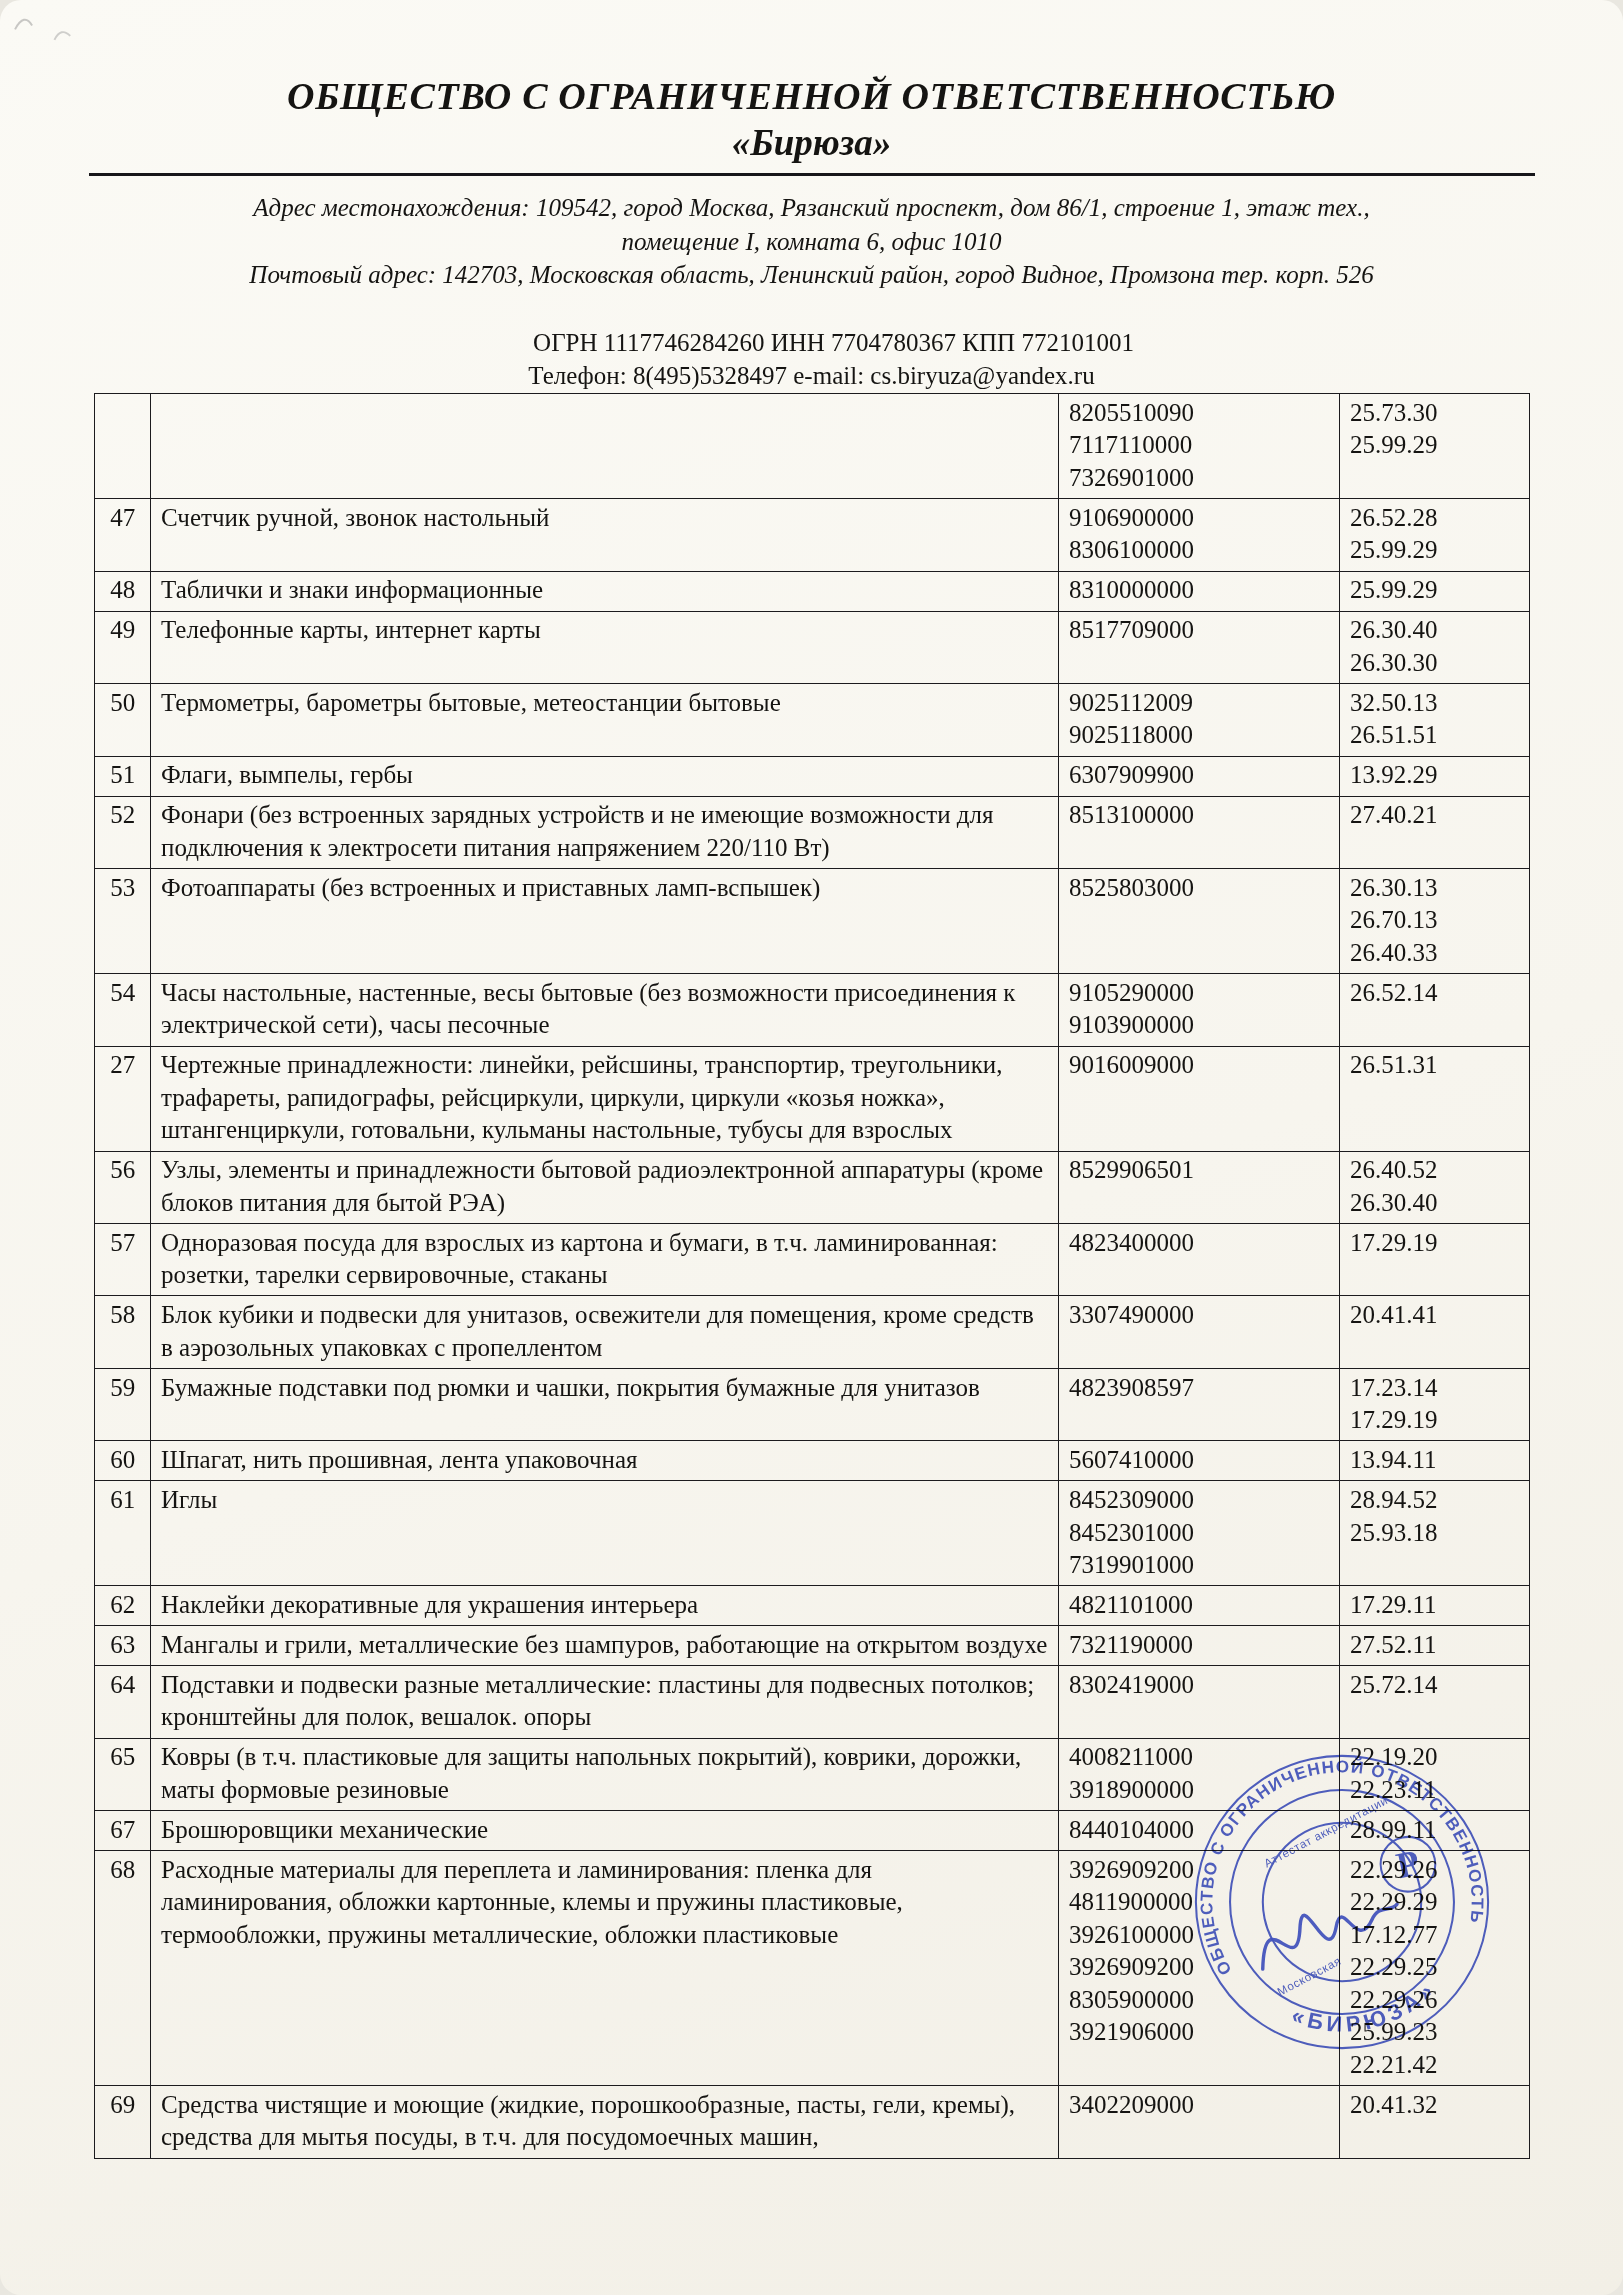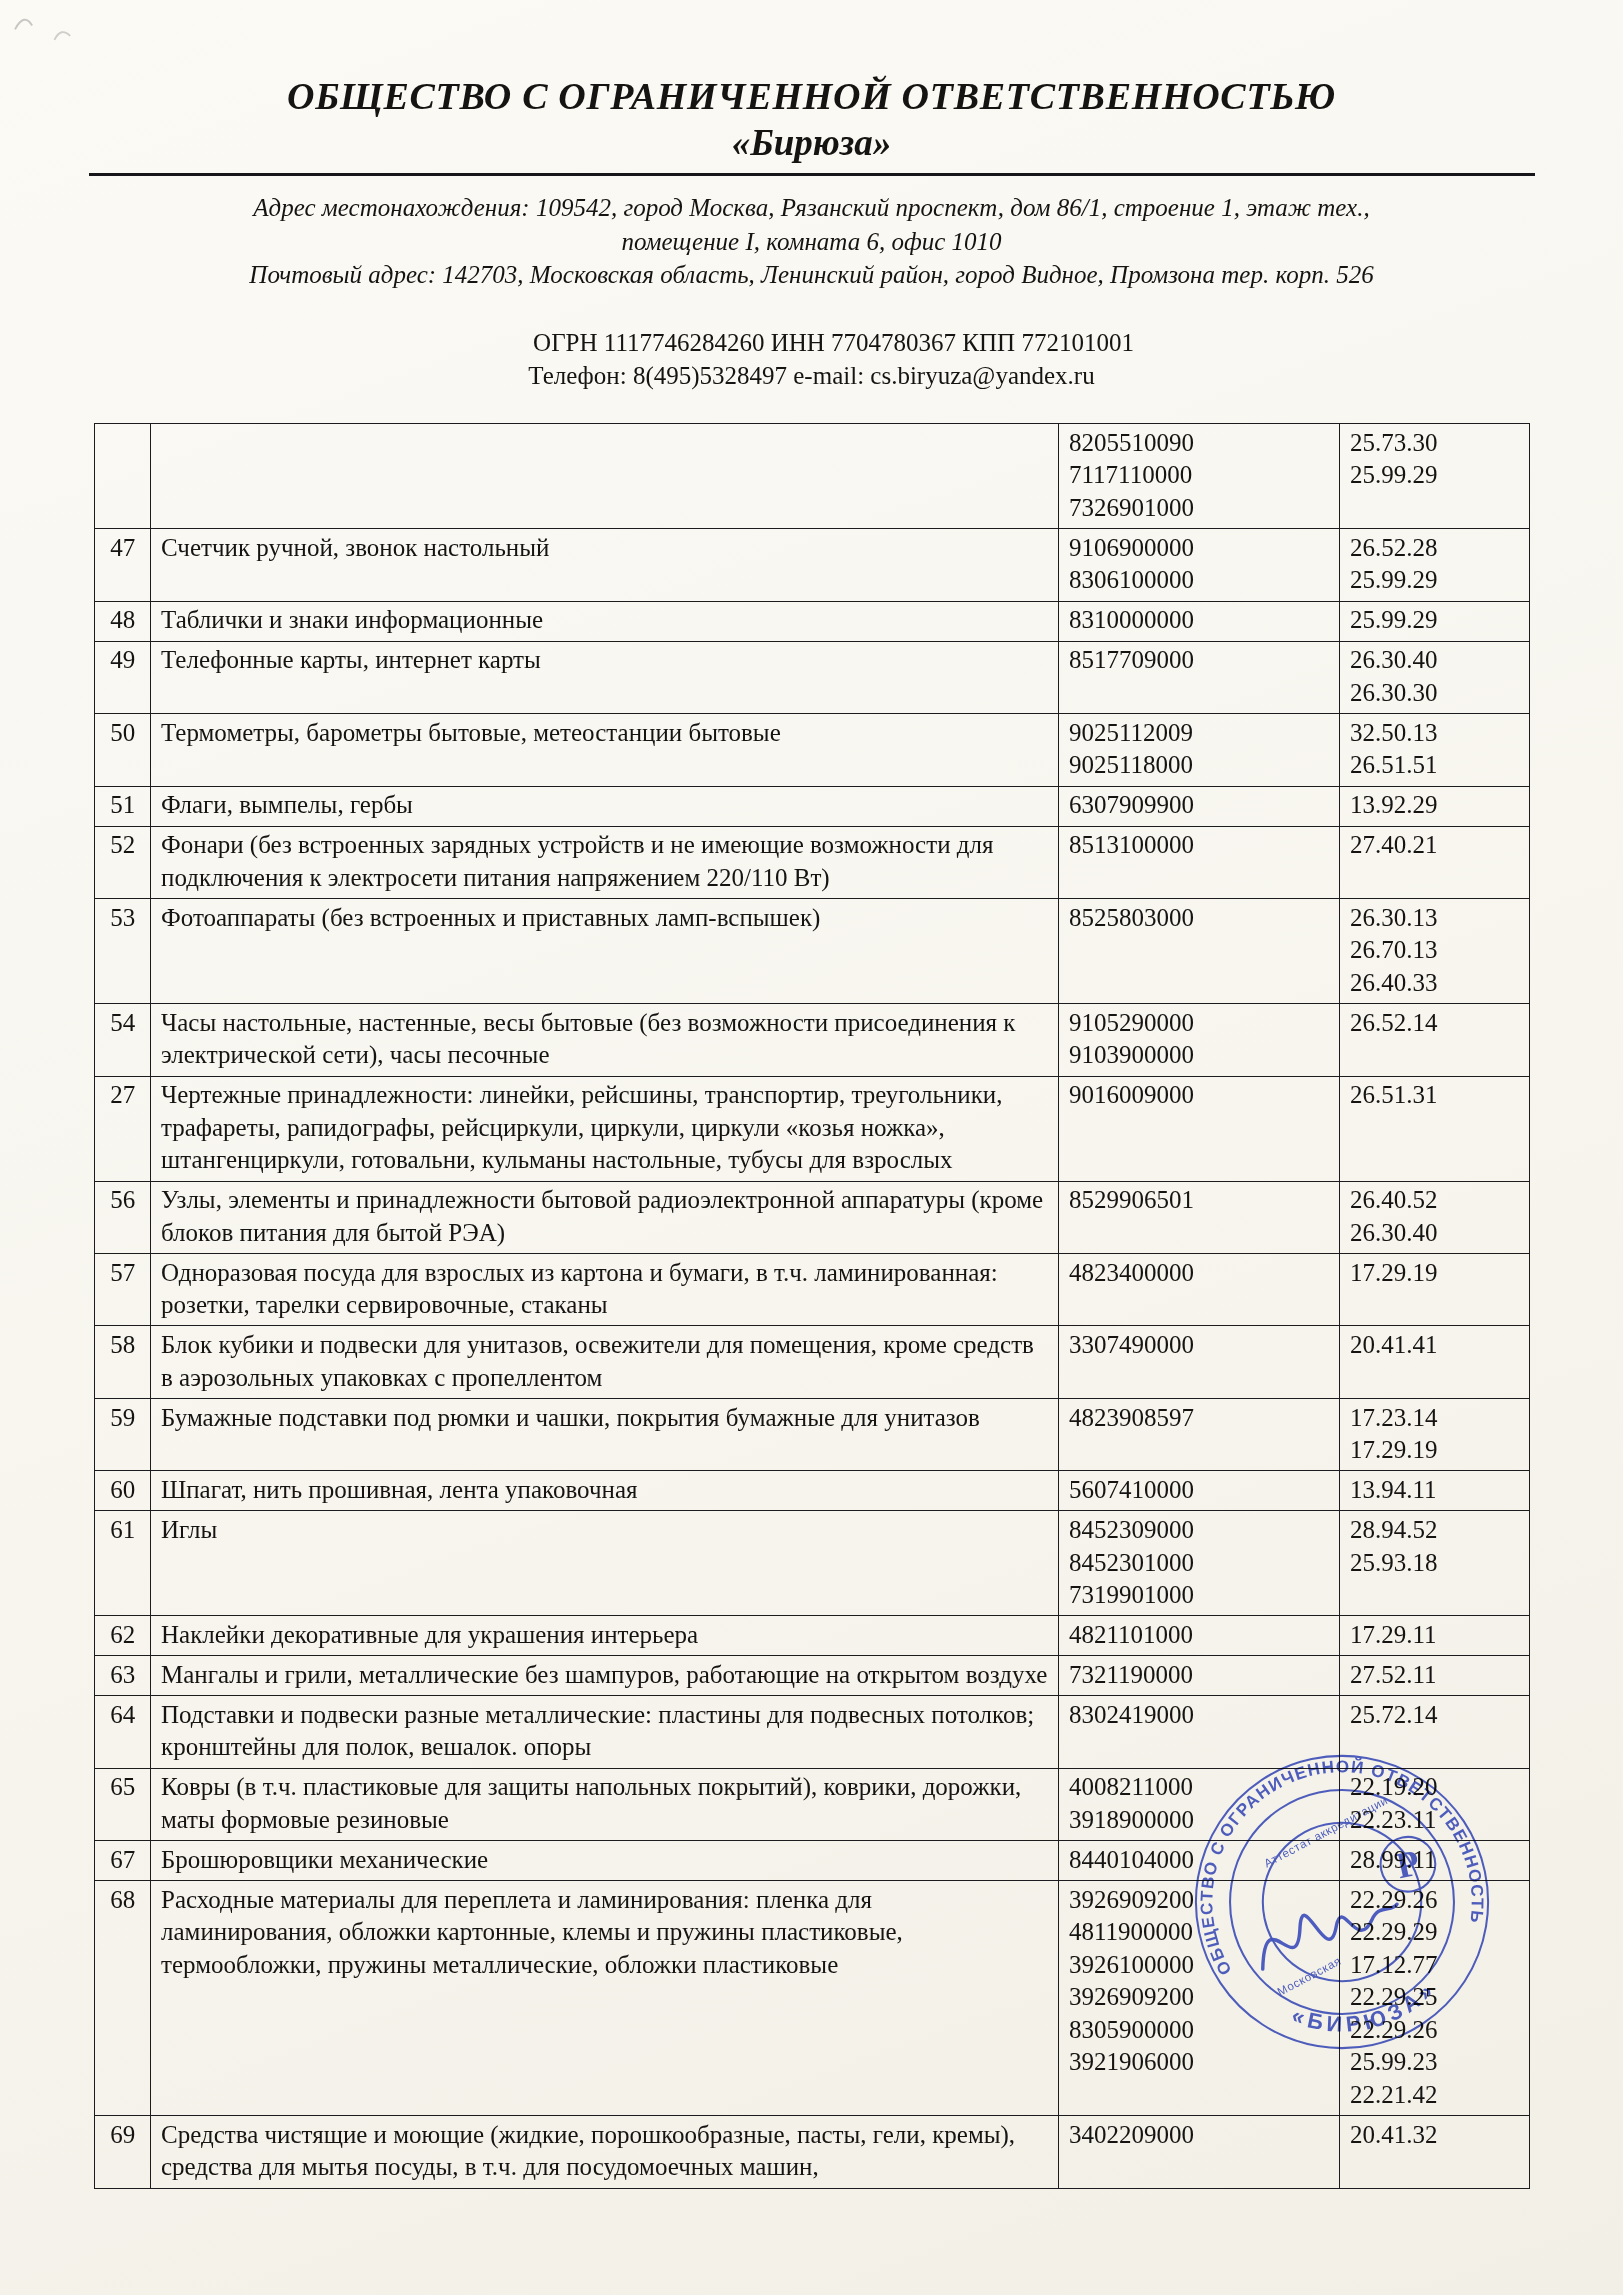--- a/index.html
+++ b/index.html
@@ -9,20 +9,21 @@
     font-family: "Liberation Serif", "DejaVu Serif", serif;
     color: #151412;
   }
   .page {
     position: relative;
     width: 1623px;
     min-height: 2295px;
     margin: 0 auto;
     background: linear-gradient(160deg, #fbfaf5 0%, #f7f5ee 55%, #f2efe6 100%);
     overflow: hidden;
+    border-radius: 21px;
   }
   
   .artifact { position: absolute; left: 10.5px; top: 6.5px; opacity: .45; }
 
   .doc-header { padding-top: 73px; text-align: center; }
   .company-title {
     font-size: 38px;
     font-weight: bold;
     font-style: italic;
     letter-spacing: 0.7px;
@@ -44,21 +45,21 @@
     margin-top: 15.7px;
     font-size: 25px;
     line-height: 1.34;
     white-space: pre-line;
     font-style: italic;
   }
   .registration-line { margin-top: 37px; font-size: 25px; padding-left: 44px; }
   .contact-line { margin-top: 5.2px;  font-size: 25px; }
 
   table.items {
-    margin: 33px auto 0 auto;
+    margin: 3px auto 0 auto;
     width: 1436px;
     border-collapse: collapse;
     table-layout: fixed;
     font-size: 25px;
     line-height: 1.3;
   }
   table.items td {
     border: 1.6px solid #1c1b1e;
     vertical-align: top;
     padding: 2.6px 9.2px 3.9px 10.5px;

